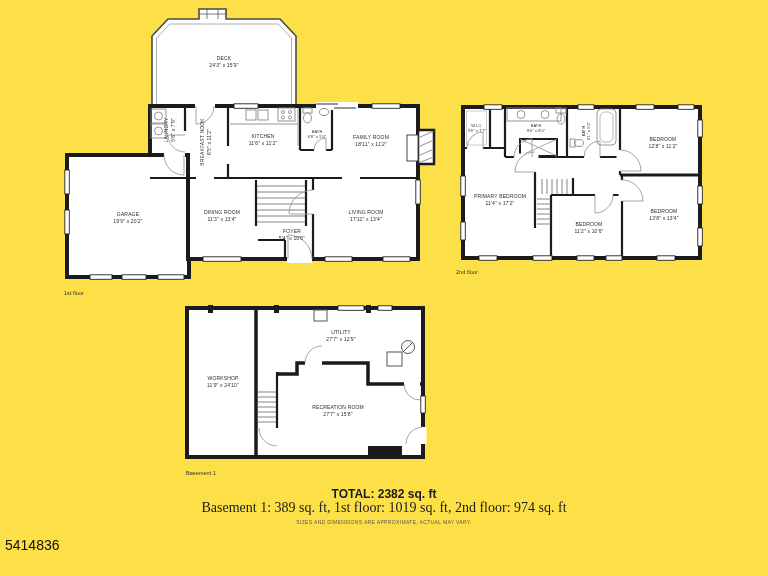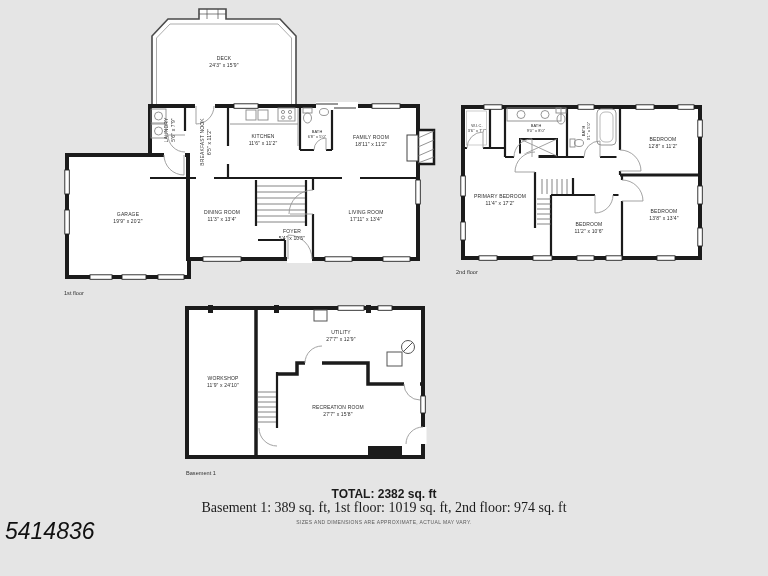--- a/index.html
+++ b/index.html
@@ -1,29 +1,29 @@
 <!DOCTYPE html>
 <html><head>
 <meta charset="utf-8">
 <style>
   html,body{margin:0;padding:0;background:#fff;width:768px;height:576px;overflow:hidden;
     font-family:"Liberation Sans",sans-serif;}
-  #stage{position:relative;width:768px;height:576px;background:#e5e5e5;}
+  #stage{position:relative;width:768px;height:576px;background:#fde047;}
   #plan-svg{position:absolute;left:0;top:0;}
   .lbl{position:absolute;transform:translate(-50%,-50%);text-align:center;
     font-size:5px;line-height:1.32;color:#2d2d2d;white-space:nowrap;
     display:flex;flex-direction:column;letter-spacing:.15px;}
   .lbl.rot{transform:translate(-50%,-50%) rotate(-90deg);}
   .lbl.sm{font-size:3.9px;}
   .cap{position:absolute;transform:translateY(-50%);font-size:5.6px;color:#333;}
   .summary{position:absolute;left:0;right:0;top:488px;text-align:center;color:#1b1b1b;}
   .total{font-size:12px;font-weight:bold;line-height:13px;margin-bottom:1px;}
   .sline{font-size:14px;line-height:12.3px;font-family:Liberation Serif, serif;}
   .disc{font-size:5px;color:#5a5a5a;margin-top:5px;letter-spacing:.35px;}
-  .listing{position:absolute;left:5px;top:518px;font-size:23px;color:#101010;font-style:italic;}
+  .listing{position:absolute;left:5px;top:537px;font-size:14px;color:#101010;}
 </style>
 </head>
 <body>
 
 <div id="stage">
 
 <svg id="plan-svg" width="768" height="576" viewBox="0 0 768 576">
 
   <g>
 

